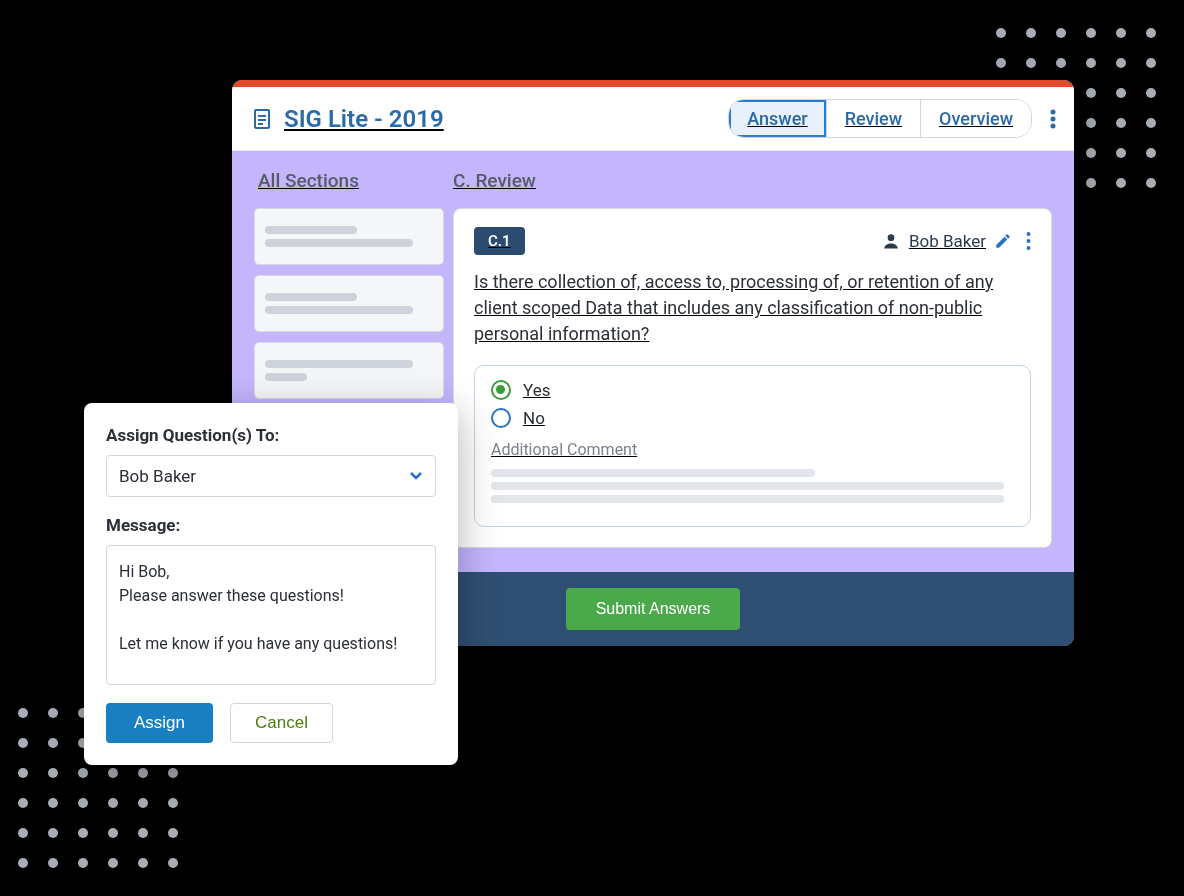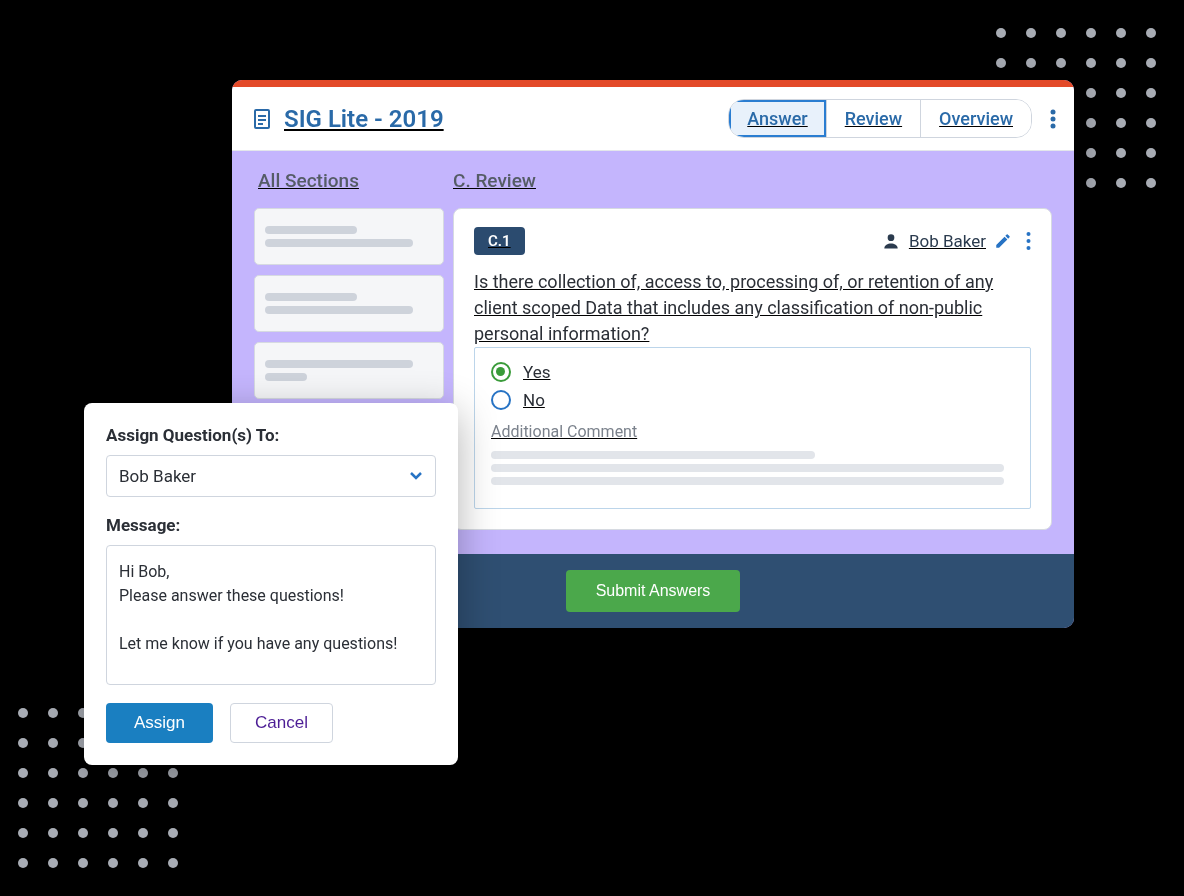--- a/index.html
+++ b/index.html
@@ -158,24 +158,25 @@
   color: #2b3b4e;
   font-size: 17px;
 }
 .q-assignee .person-icon { color: #2b3b4e; }
 .q-assignee .edit-icon { color: #2773c4; cursor: pointer; }
 .q-assignee .kebab-icon { color: #2773c4; cursor: pointer; margin-left: 6px; }
 .q-text {
   font-size: 18px;
   color: #2b2f36;
   line-height: 1.45;
+  margin-bottom: 18px;
 }
 .answer-box {
   border: 1.5px solid #bcd5ea;
-  border-radius: 2px;
+  border-radius: 10px;
   padding: 14px 16px 18px 16px;
 }
 .radio-row {
   display: flex;
   align-items: center;
   margin-bottom: 8px;
   cursor: pointer;
 }
 .radio-circle {
   width: 20px; height: 20px;
@@ -271,21 +272,21 @@
   color: #fff;
   border: none;
   padding: 9px 28px;
   font-size: 17px;
   border-radius: 4px;
   cursor: pointer;
   font-weight: 500;
 }
 .btn-secondary {
   background: #fff;
-  color: #4c1d95;
+  color: #4d7c0f;
   border: 1.5px solid #cfd5de;
   padding: 9px 24px;
   font-size: 17px;
   border-radius: 4px;
   cursor: pointer;
   font-weight: 500;
 }
 
 svg { display: block; }
 </style>

